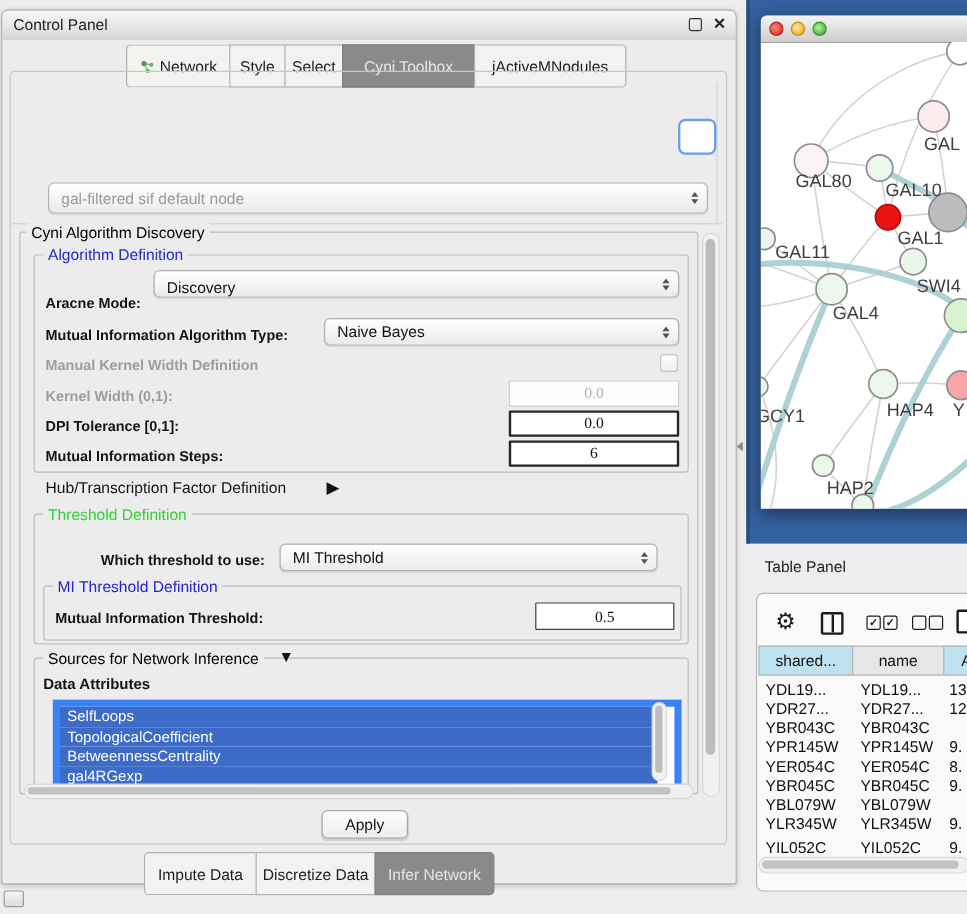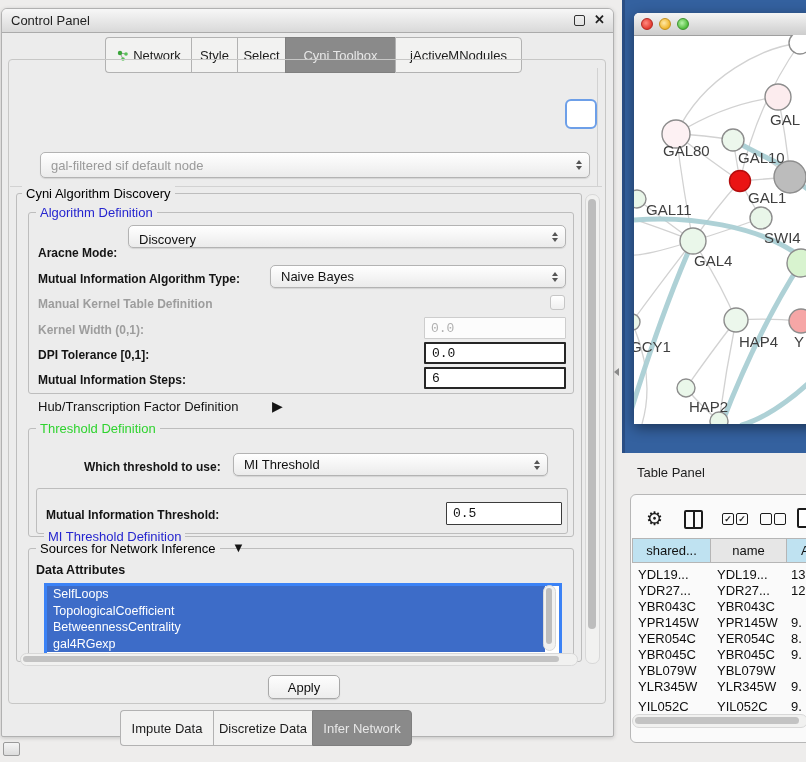--- a/index.html
+++ b/index.html
@@ -32,40 +32,40 @@
   .green{color:#2fd32f;}
   .lbl{position:absolute;font-size:12px;font-weight:bold;color:#141414;white-space:nowrap;}
   .lbl13{position:absolute;font-size:13px;color:#141414;white-space:nowrap;}
   .dis{color:#9d9d9d !important;}
   .combo{position:absolute;background:linear-gradient(#ffffff,#ebebeb);border:1px solid #b3b3b3;
          border-radius:5px;display:flex;align-items:center;font-size:13px;color:#111;
          padding-left:10px;box-sizing:border-box;box-shadow:0 1px 1px rgba(0,0,0,.10);}
   .arrows{position:absolute;right:7px;top:50%;transform:translateY(-50%);display:flex;flex-direction:column;gap:2px;}
   .tri-up{width:0;height:0;border-left:3.5px solid transparent;border-right:3.5px solid transparent;border-bottom:4px solid #555;}
   .tri-dn{width:0;height:0;border-left:3.5px solid transparent;border-right:3.5px solid transparent;border-top:4px solid #555;}
-  input.fld{position:absolute;background:#fff;border:2px solid #262626;font-family:Liberation Mono, monospace;
-            font-size:13px;color:#111;text-align:left;padding:0 6px;box-sizing:border-box;border-radius:1px;}
+  input.fld{position:absolute;background:#fff;border:2px solid #262626;font-family:Liberation Serif, serif;
+            font-size:13px;color:#111;text-align:center;padding:0 6px;box-sizing:border-box;border-radius:1px;}
   input.fld.soft{border:1px solid #cdcdcd;background:#fcfcfc;color:#b1b1b1;}
   input.fld.mid{border:1.5px solid #3c3c3c;}
   .chk{position:absolute;width:13px;height:13px;border:1px solid #c6c6c6;border-radius:3px;
        background:linear-gradient(#fff,#efefef);}
   .vscroll{position:absolute;background:#f1f1f0;border:1px solid #d8d8d8;border-radius:7px;}
   .vthumb{position:absolute;background:#bdbdbd;border-radius:6px;}
   .hscroll{position:absolute;background:#f1f1f0;border:1px solid #d8d8d8;border-radius:7px;}
   .hthumb{position:absolute;background:#c3c3c3;border-radius:6px;}
 
   
   .dd{position:absolute;left:13px;top:57px;width:568px;height:113px;background:#fff;border:1px solid #a6a6a6;
       border-radius:3px 3px 7px 7px;box-shadow:0 3px 8px rgba(0,0,0,.28);z-index:30;}
   .dd-ph{position:absolute;left:0;right:0;top:3px;text-align:center;font-size:13px;color:#b9b9b9;}
   .dd-item{position:absolute;left:7px;font-size:13.5px;color:#0b0b0b;white-space:nowrap;}
   .dd-item.bold{font-weight:bold;}
 
   
-  .attr-list{position:absolute;left:44px;top:583px;width:512px;height:68px;background:#fff;border:3px solid #3b82f6;overflow:hidden;}
+  .attr-list{position:absolute;left:44px;top:583px;width:512px;height:68px;background:#fff;border:6px solid #3b82f6;overflow:hidden;}
   .attr-item{height:16.5px;line-height:16.5px;background:#3d6cc8;color:#fff;font-size:12.5px;padding-left:6px;width:492px;}
 
   .btn{position:absolute;background:linear-gradient(#fdfdfd,#ededed);border:1px solid #a8a8a8;border-radius:5px;
        font-size:13px;color:#111;display:flex;align-items:center;justify-content:center;box-shadow:0 1px 1px rgba(0,0,0,.12);}
 
   
   .net-panel{position:absolute;left:622px;top:0;width:184px;height:453px;background:#34619f;
              border-left:3px solid #2a4e84;box-sizing:border-box;}
   .net-window{position:absolute;left:634px;top:13px;width:210px;height:411px;background:#fff;
               border-radius:5px 5px 0 0;box-shadow:0 4px 14px rgba(0,0,0,.45);overflow:hidden;}
@@ -172,21 +172,21 @@
 
   <span class="lbl" style="left:38px;top:272px;">Mutual Information Algorithm Type:</span>
   <div class="combo" style="left:270px;top:265px;width:296px;height:23px;">
     <span>Naive Bayes</span>
     <span class="arrows">
         <span class="tri-up"></span>
         <span class="tri-dn"></span>
       </span>
   </div>
 
-  <span class="lbl dis" style="left:38px;top:297px;">Manual Kernel Table Definition</span>
+  <span class="lbl dis" style="left:38px;top:297px;">Manual Kernel Width Definition</span>
   <span class="chk" style="left:550px;top:295px;"></span>
 
   <span class="lbl dis" style="left:38px;top:323px;">Kernel Width (0,1):</span>
   <input class="fld soft" style="left: 424px; top: 317px; width: 142px; height: 22px;" readonly="" value="0.0">
 
   <span class="lbl" style="left:38px;top:348px;">DPI Tolerance [0,1]:</span>
   <input class="fld" style="left: 424px; top: 342px; width: 142px; height: 22px;" readonly="" value="0.0">
 
   <span class="lbl" style="left:38px;top:373px;">Mutual Information Steps:</span>
   <input class="fld" style="left: 424px; top: 367px; width: 142px; height: 22px;" readonly="" value="6">
@@ -200,21 +200,21 @@
   <span class="lbl" style="left:84px;top:460px;">Which threshold to use:</span>
   <div class="combo" style="left:233px;top:453px;width:315px;height:23px;">
     <span>MI Threshold</span>
     <span class="arrows">
         <span class="tri-up"></span>
         <span class="tri-dn"></span>
       </span>
   </div>
 
   <div class="grp" style="left:36px;top:488px;width:530px;height:44px;"></div>
-  <span class="grp-label blue" style="left:44px;top:481px;margin-top:48px;">MI Threshold Definition</span>
+  <span class="grp-label blue" style="left:44px;top:481px;">MI Threshold Definition</span>
 
   <span class="lbl" style="left:46px;top:508px;">Mutual Information Threshold:</span>
   <input class="fld mid" style="left: 446px; top: 502px; width: 116px; height: 23px;" readonly="" value="0.5">
 
   <div class="grp" style="left:28px;top:548px;width:544px;height:109px;"></div>
   <span class="grp-label" style="left:36px;top:541px;">Sources for Network Inference</span>
   <span class="lbl13" style="left:232px;top:540px;font-size:13px;">▼</span>
 
   <span class="lbl" style="left:36px;top:563px;font-size:12.5px;">Data Attributes</span>
 

